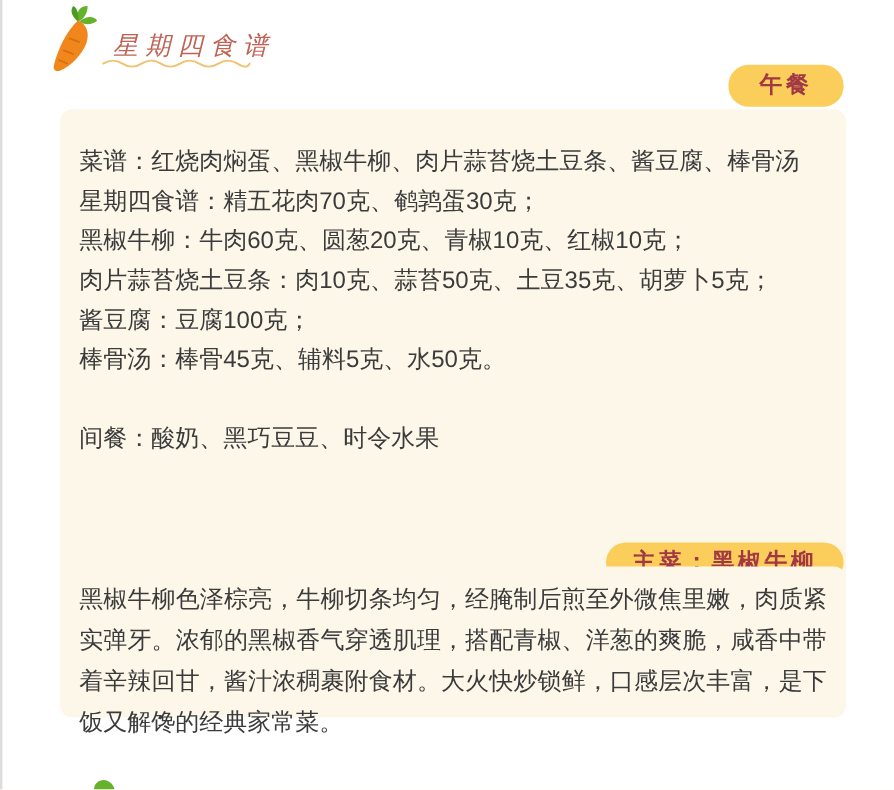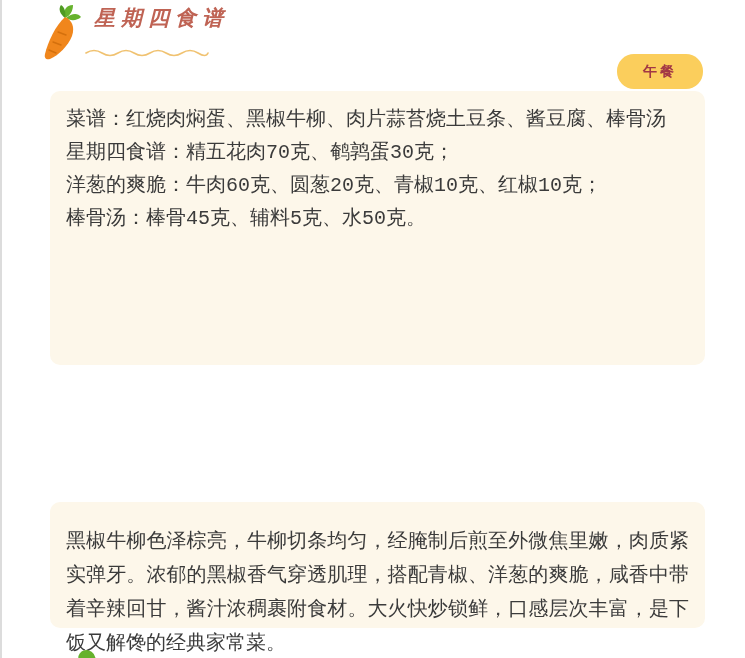--- a/index.html
+++ b/index.html
@@ -11,58 +11,58 @@
     overflow:hidden;
     font-family:"Liberation Sans", sans-serif;
     box-sizing:border-box;
   }
   
   .carrot {
     position:absolute; left:36px; top:4px;
     width:46px; height:58px;
   }
   .page-title {
-    position:absolute; left:92px; top:4px;
+    position:absolute; left:92px; top:24px;
     margin:0;
     font-family:"Liberation Serif", serif;
-    font-style:italic; font-weight:bold;
+    font-style:italic; font-weight:normal;
     font-size:21px; letter-spacing:6px;
     color:var(--title-text, #bf6354);
     white-space:nowrap;
   }
   .wave {
     position:absolute; left:82px; top:46px;
     width:126px; height:12px;
   }
   
   .badge {
     position:absolute; right:42px;
     background:var(--badge-bg, #fbce5c);
     color:var(--badge-text, #a23745);
     font-family:"Liberation Serif", serif;
-    font-weight:bold; font-size:14px; letter-spacing:3px;
+    font-weight:bold; font-size:19px; letter-spacing:3px;
     border-radius:17px;
     padding:7px 26px;
     line-height:21px;
     white-space:nowrap;
   }
   .badge-lunch { top:54px; }
   .badge-main  { top:452px; padding:6px 22px; }
   
   .box {
     position:absolute; left:48px; width:655px;
     background:var(--box-bg, #fdf7ea);
     border-radius:10px;
     box-sizing:border-box;
     color:var(--body-text, #3b3b3b);
     font-size:20px; line-height:33px;
   }
   .box p { margin:0; }
-  .box-menu { top:91px;  height:274px; padding:12px 16px;font-family:Liberation Mono, monospace; }
-  .box-desc { top:502px; height:126px; padding:21px 16px; line-height:34px; text-align:justify; }
+  .box-menu { top:91px;  height:406px; padding:28px 16px; }
+  .box-desc { top:472px; height:126px; padding:11px 16px; line-height:34px; text-align:justify; }
   .gap-above { margin-top:33px !important; }
   
   .sprout {
     position:absolute; left:76px; top:650px;
     width:17px; height:12px;
     background:var(--carrot-green, #66b22d);
     border-radius:9px 11px 2px 3px;
     transform:rotate(-10deg);
   }
 </style>
@@ -83,24 +83,28 @@
 
   <svg class="wave" viewBox="0 0 126 12" aria-hidden="true">
     <path d="M2 7 Q10 2 18 7 T34 7 T50 7 T66 7 T82 7 T98 7 T114 7 T124 7" fill="none" stroke="var(--wave, #f0c271)" stroke-width="1.6" stroke-linecap="round"></path>
   </svg>
 
   <div class="badge badge-lunch">午餐</div>
 
   <section class="box box-menu">
     <p>菜谱：红烧肉焖蛋、黑椒牛柳、肉片蒜苔烧土豆条、酱豆腐、棒骨汤</p>
     <p>星期四食谱：精五花肉70克、鹌鹑蛋30克；</p>
-    <p>洋葱的爽脆：牛肉60克、圆葱20克、青椒10克、红椒10克；</p>
+    <p>黑椒牛柳：牛肉60克、圆葱20克、青椒10克、红椒10克；</p>
+    <p>肉片蒜苔烧土豆条：肉10克、蒜苔50克、土豆35克、胡萝卜5克；</p>
+    <p>酱豆腐：豆腐100克；</p>
     <p>棒骨汤：棒骨45克、辅料5克、水50克。</p>
+    <p class="gap-above">间餐：酸奶、黑巧豆豆、时令水果</p>
   </section>
 
+  <div class="badge badge-main">主菜：黑椒牛柳</div>
 
   <section class="box box-desc">
     <p>黑椒牛柳色泽棕亮，牛柳切条均匀，经腌制后煎至外微焦里嫩，肉质紧实弹牙。浓郁的黑椒香气穿透肌理，搭配青椒、洋葱的爽脆，咸香中带着辛辣回甘，酱汁浓稠裹附食材。大火快炒锁鲜，口感层次丰富，是下饭又解馋的经典家常菜。</p>
   </section>
 
   <div class="sprout"></div>
 
 </div>
 
 </body></html>

